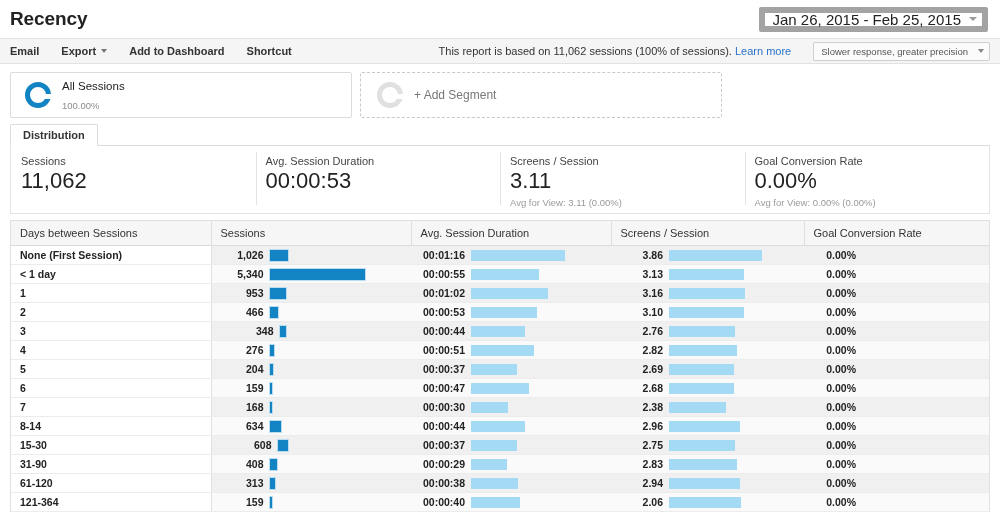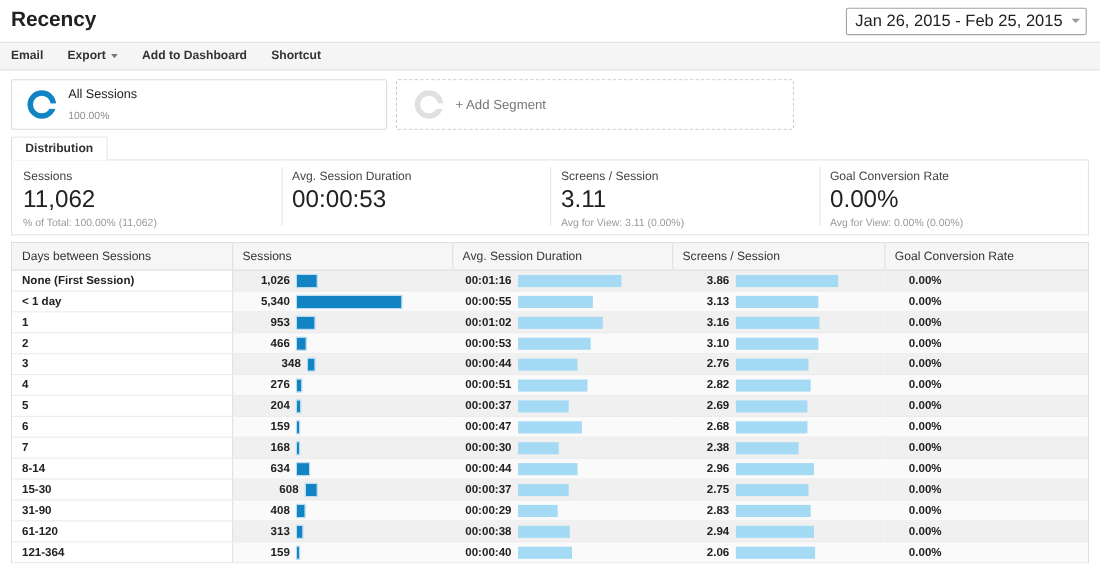--- a/index.html
+++ b/index.html
@@ -23,21 +23,21 @@
   }
   .page-title {
     font-size: 19px;
     font-weight: bold;
     color: #222;
     letter-spacing: -0.1px;
   }
   .daterange {
     display: flex;
     align-items: center;
-    border: 1px solid #a3a3a3;
+    border: 6px solid #a3a3a3;
     border-radius: 2px;
     background: #fff;
     padding: 2px 5px 2px 8px;
     height: 25px;
     font-size: 15px;
     color: #222;
   }
   .daterange .dr-text { white-space: nowrap; }
   .caret {
     display: inline-block;
@@ -279,20 +279,30 @@
       <span>Export</span>
       <span class="caret"></span>
     </span>
     <span class="tb-item">
       <span>Add to Dashboard</span>
     </span>
     <span class="tb-item">
       <span>Shortcut</span>
     </span>
   </div>
+  <div class="tb-right">
+    <div class="tb-note">
+      <span>This report is based on 11,062 sessions (100% of sessions).</span>
+      <a href="#">Learn more</a>
+    </div>
+    <div class="precision-select">
+      <span>Slower response, greater precision</span>
+      <span class="caret"></span>
+    </div>
+  </div>
 </div>
 
 <div class="segment-row">
   <div class="segment-box">
     <div class="donut"></div>
     <div>
       <div class="seg-label">All Sessions</div>
       <div class="seg-sub">100.00%</div>
     </div>
   </div>
@@ -305,21 +315,20 @@
 <div class="tabstrip">
   <div class="tab">
     <span>Distribution</span>
   </div>
 </div>
 
 <div class="summary">
   <div class="sum-cell">
     <div class="sum-title">Sessions</div>
     <div class="sum-value">11,062</div>
-    <div class="sum-sub">% of Total: 100.00% (11,062)</div>
   </div>
   <div class="sum-cell">
     <div class="sum-title">Avg. Session Duration</div>
     <div class="sum-value">00:00:53</div>
   </div>
   <div class="sum-cell">
     <div class="sum-title">Screens / Session</div>
     <div class="sum-value">3.11</div>
     <div class="sum-sub">Avg for View: 3.11 (0.00%)</div>
   </div>

